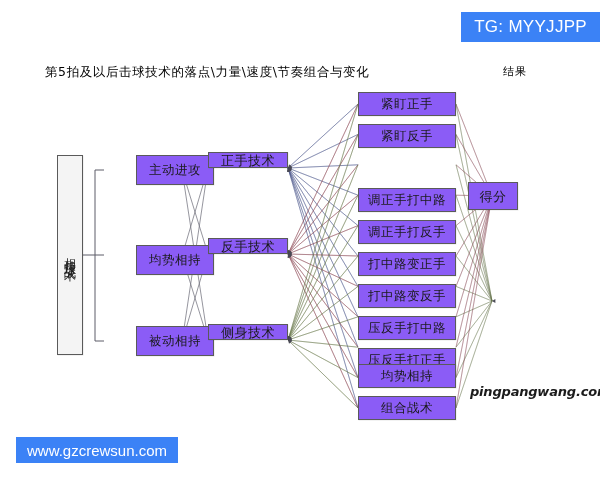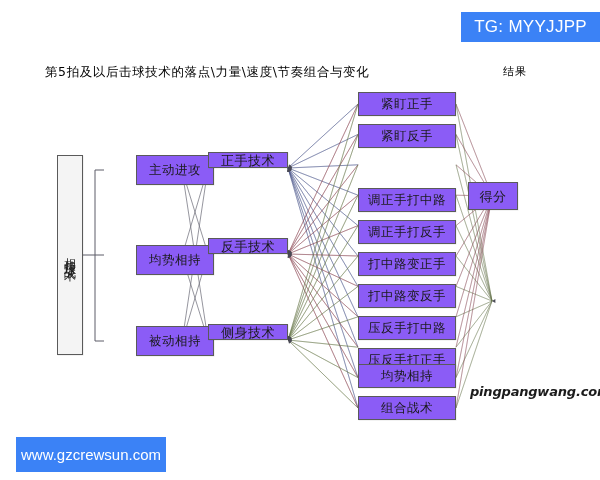--- a/index.html
+++ b/index.html
@@ -48,21 +48,21 @@
   #hdr-main{left:45px;top:64px;font-size:12.5px;letter-spacing:0.6px;}
   #hdr-res{left:503px;top:64px;font-size:11px;letter-spacing:1px;}
 
   .wm-dark{
     position:absolute;z-index:6;
     background:#3b82f6;color:#ffffff;
     font-family:"Liberation Sans",sans-serif;
     display:flex;align-items:center;justify-content:center;
   }
   #wm-tg{right:0px;top:12px;height:30px;padding:0 13px;font-size:17px;letter-spacing:0.3px;}
-  #wm-site{left:16px;top:437px;height:35px;padding:0 5px;font-size:15px;}
+  #wm-site{left:16px;top:437px;height:26px;padding:0 11px;font-size:15px;}
 
   #wm-ppw{
     position:absolute;left:470px;top:384px;z-index:6;
     font-family:"DejaVu Sans","Liberation Sans",sans-serif;
     font-weight:bold;font-style:italic;font-size:13px;color:#1b1b1b;
     letter-spacing:-0.2px;white-space:nowrap;
     text-shadow:0.5px 0.5px 0 rgba(255,255,255,0.9);
   }
 </style>
 </head>

